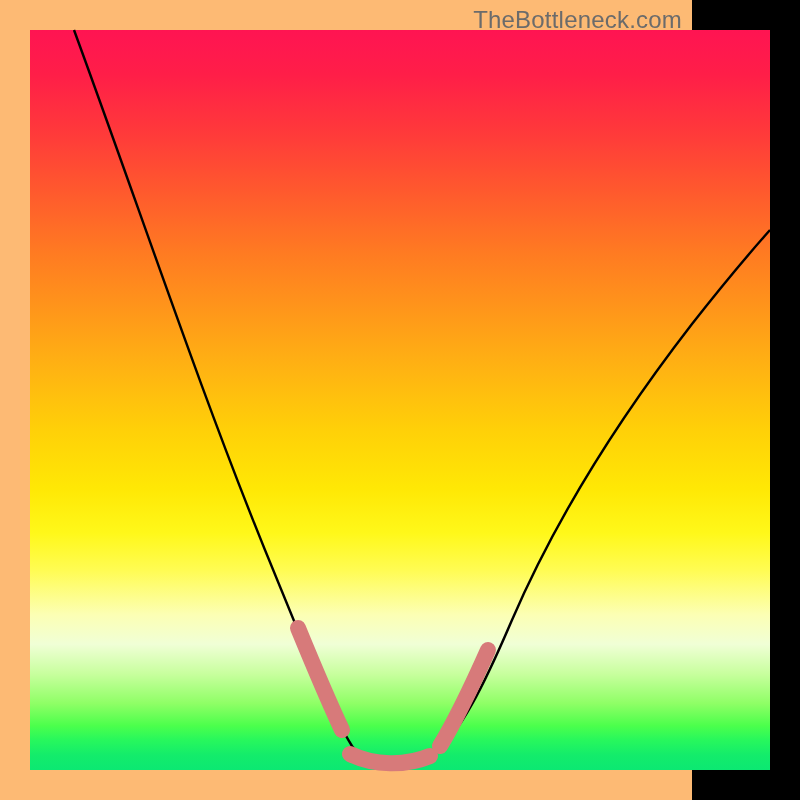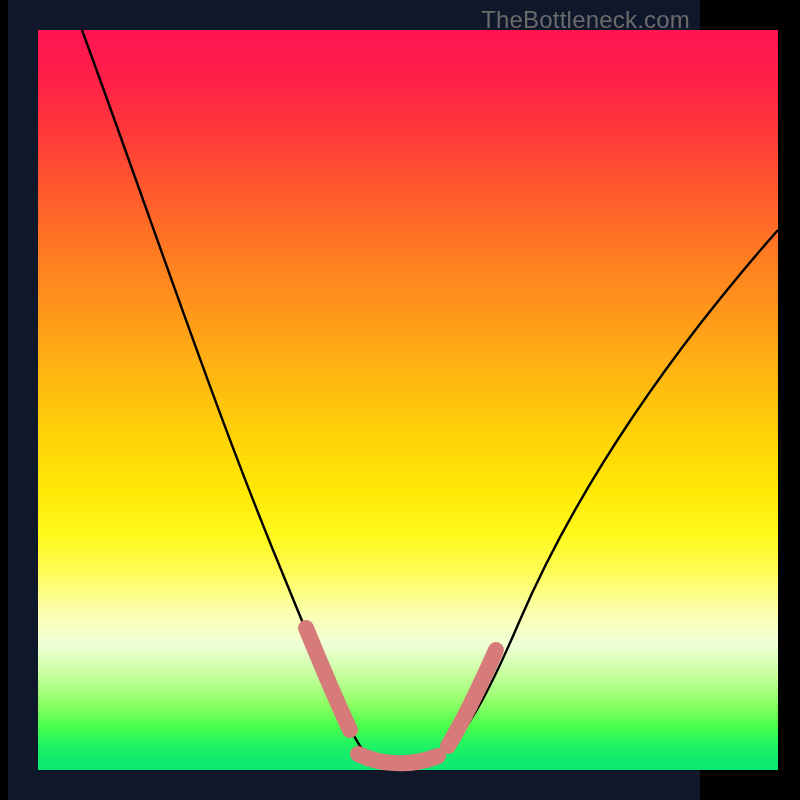--- a/index.html
+++ b/index.html
@@ -6,25 +6,25 @@
     margin: 0;
     padding: 0;
     width: 800px;
     height: 800px;
     background: #000;
     overflow: hidden;
     font-family: Arial, Helvetica, sans-serif;
   }
   .frame {
     position: absolute;
-    left: 8px;
+    left: 0;
     top: 0;
     width: 692px;
     height: 800px;
-    background: #0f172a;
+    background: #fdba74;
   }
   .plot-area {
     position: absolute;
     left: 30px;
     top: 30px;
     width: 740px;
     height: 740px;
     
     background: linear-gradient(to bottom,
       #ff1452 0%,

